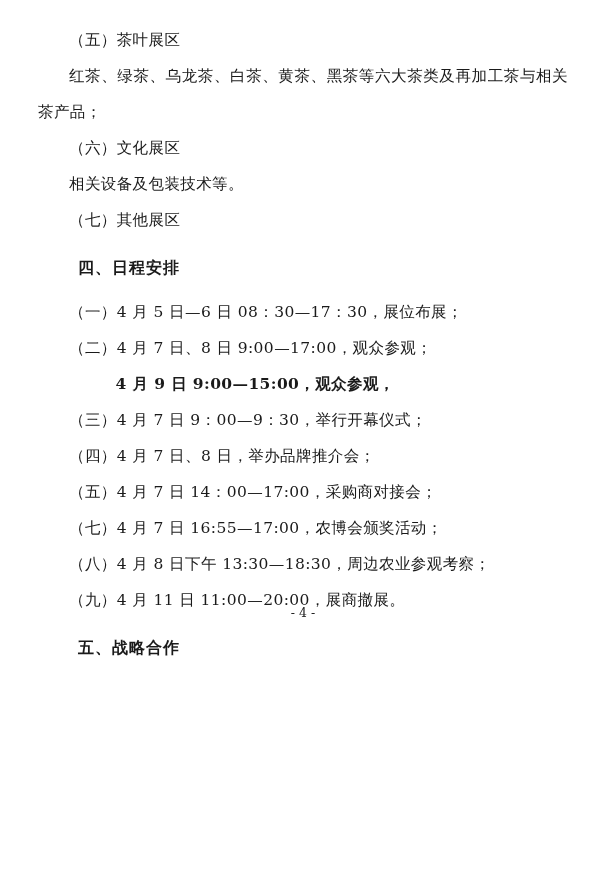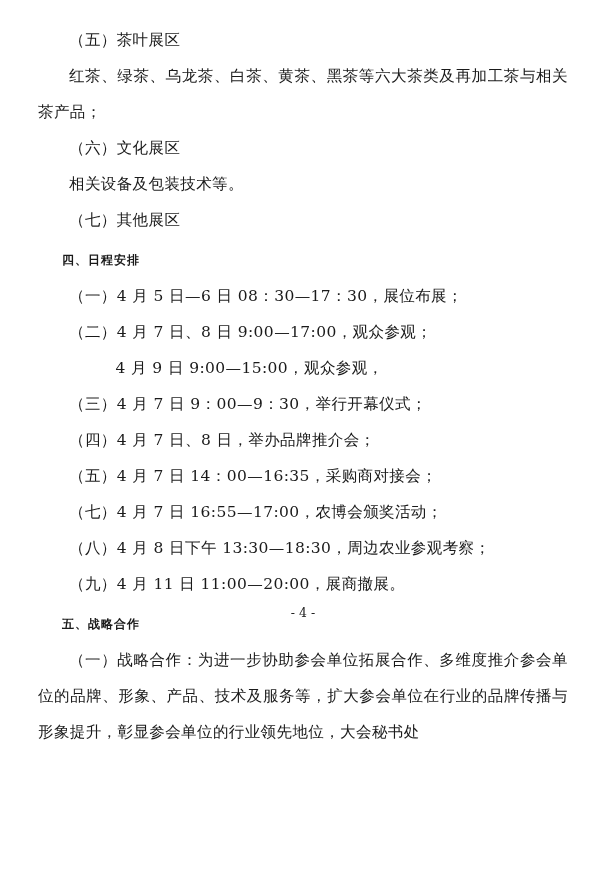--- a/index.html
+++ b/index.html
@@ -29,32 +29,33 @@
   }
   .para {
     margin: 0;
     text-indent: 2em;
     white-space: normal;
   }
   .para.flow {
     text-indent: 2em;
   }
   .heading {
-    margin: 0;
+    margin: 8px;
     text-indent: 2em;
     font-weight: bold;
-    font-size: 12px;
+    font-size: 16px;
     letter-spacing: 1px;
   }
   .sched-line {
     margin: 0;
     text-indent: 2em;
   }
   .sched-line.sub {
     text-indent: 5em;
+    font-weight: bold;
   }
   .spacer-sm {
     height: 4px;
   }
   .footer {
     position: absolute;
     left: 0;
     right: 0;
     bottom: 16px;
     text-align: center;
@@ -76,25 +77,24 @@
     <p class="para">（七）其他展区</p>
 
     <div class="spacer-sm"></div>
     <p class="heading">四、日程安排</p>
 
     <p class="sched-line">（一）4 月 5 日—6 日 08：30—17：30，展位布展；</p>
     <p class="sched-line">（二）4 月 7 日、8 日 9:00—17:00，观众参观；</p>
     <p class="sched-line sub">4 月 9 日 9:00—15:00，观众参观，</p>
     <p class="sched-line">（三）4 月 7 日 9：00—9：30，举行开幕仪式；</p>
     <p class="sched-line">（四）4 月 7 日、8 日，举办品牌推介会；</p>
-    <p class="sched-line">（五）4 月 7 日 14：00—16:35，采购商对接会；</p>
+    <p class="sched-line">（五）4 月 7 日 14：00—17:00，采购商对接会；</p>
     <p class="sched-line">（七）4 月 7 日 16:55—17:00，农博会颁奖活动；</p>
     <p class="sched-line">（八）4 月 8 日下午 13:30—18:30，周边农业参观考察；</p>
     <p class="sched-line">（九）4 月 11 日 11:00—20:00，展商撤展。</p>
 
     <div class="spacer-sm"></div>
     <p class="heading">五、战略合作</p>
-    <p class="para flow">（一）战略合作：为进一步协助参会单位拓展合作、多维度推介参会单位的品牌、形象、产品、技术及服务等，扩大参会单位在行业的品牌传播与形象提升，彰显参会单位的行业领先地位，大会秘书处</p>
 
   </div>
 
   <div class="footer">- 4 -</div>
 </div>
 
 </body></html>

